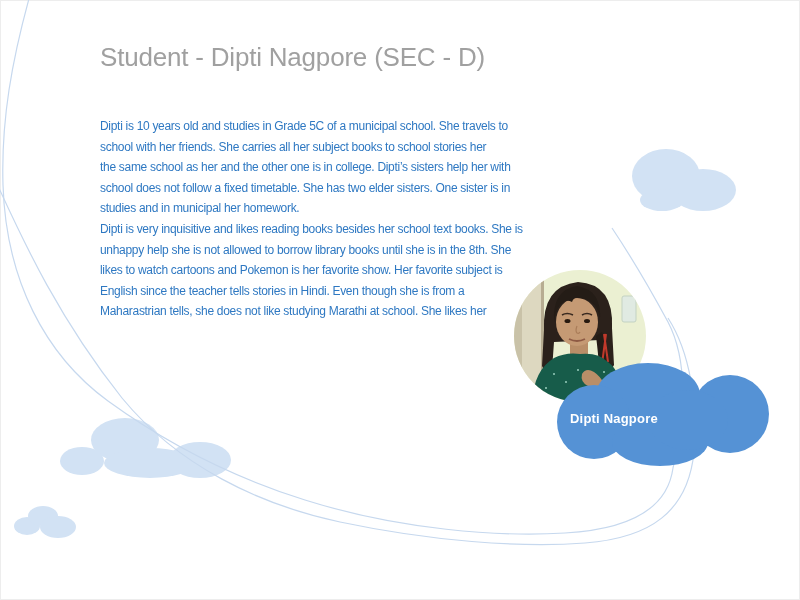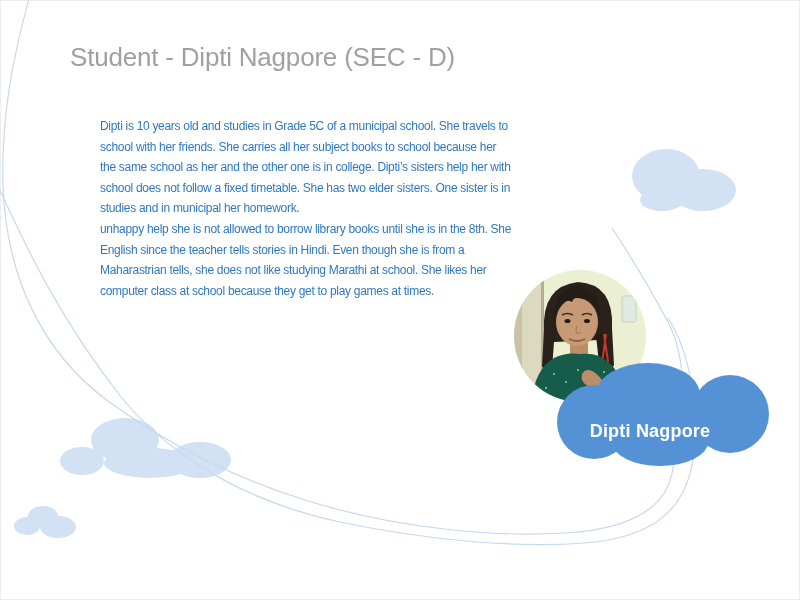--- a/index.html
+++ b/index.html
@@ -5,40 +5,40 @@
   html,body{margin:0;padding:0;}
   body{
     width:800px;height:600px;position:relative;overflow:hidden;
     background:#ffffff;
     font-family:"Liberation Sans", sans-serif;
     box-shadow:inset 0 0 0 1px #ededed;
   }
   .slide{position:absolute;inset:0;}
   #decor{position:absolute;left:0;top:0;z-index:1;}
   .title{
-    position:absolute;left:70px;top:42px;z-index:5;
+    position:absolute;left:100px;top:42px;z-index:5;
     font-size:26px;font-weight:400;letter-spacing:-0.2px;
     color:var(--title_text,#a0a0a0);
     white-space:nowrap;
   }
   .para{
     position:absolute;left:84px;width:445px;z-index:5;
     color:var(--body_text,#2e78c2);
     font-size:12px;font-weight:400;letter-spacing:-0.3px;margin-left:16px;
   }
   .para-1{top:116px;}
   .para-2{top:219px;}
   .tline{display:block;line-height:20.5px;white-space:nowrap;}
   #photo{position:absolute;left:514px;top:270px;z-index:6;}
   #callout{position:absolute;left:0;top:0;z-index:7;}
   .callout-label{
-    position:absolute;left:570px;top:423px;width:160px;height:16px;z-index:8;
-    text-align:center;line-height:16px;
+    position:absolute;left:570px;top:411px;width:160px;height:16px;z-index:8;
+    text-align:left;line-height:16px;
     color:var(--label_text,#ffffff);
-    font-size:18px;font-weight:700;letter-spacing:0.2px;
+    font-size:13px;font-weight:700;letter-spacing:0.2px;
     white-space:nowrap;
   }
 </style>
 </head>
 <body>
 
 <div class="slide">
 
   <svg id="decor" width="800" height="600" viewBox="0 0 800 600">
 
@@ -74,30 +74,31 @@
                C 430,541 520,548 585,543
                C 650,538 688,512 694,452
                C 698,404 690,352 668,318"></path>
     </g>
   </svg>
 
   <div class="title">Student - Dipti Nagpore (SEC - D)</div>
 
   <div class="para para-1">
     <span class="tline">Dipti is 10 years old and studies in Grade 5C of a municipal school. She travels to</span>
-    <span class="tline">school with her friends. She carries all her subject books to school because her</span>
+    <span class="tline">school with her friends. She carries all her subject books to school stories her</span>
     <span class="tline">the same school as her and the other one is in college. Dipti’s sisters help her with</span>
     <span class="tline">school does not follow a fixed timetable. She has two elder sisters. One sister is in</span>
     <span class="tline">studies and in municipal her homework.</span>
   </div>
   <div class="para para-2">
+    <span class="tline">Dipti is very inquisitive and likes reading books besides her school text books. She is</span>
     <span class="tline">unhappy help she is not allowed to borrow library books until she is in the 8th. She</span>
+    <span class="tline">likes to watch cartoons and Pokemon is her favorite show. Her favorite subject is</span>
     <span class="tline">English since the teacher tells stories in Hindi. Even though she is from a</span>
     <span class="tline">Maharastrian tells, she does not like studying Marathi at school. She likes her</span>
-    <span class="tline">computer class at school because they get to play games at times.</span>
   </div>
 
   <svg id="photo" width="132" height="132" viewBox="0 0 132 132">
     <defs>
       <clipPath id="photoClip">
           <circle cx="66" cy="66" r="66"></circle>
         </clipPath>
     </defs>
     <g clip-path="url(#photoClip)">
 

